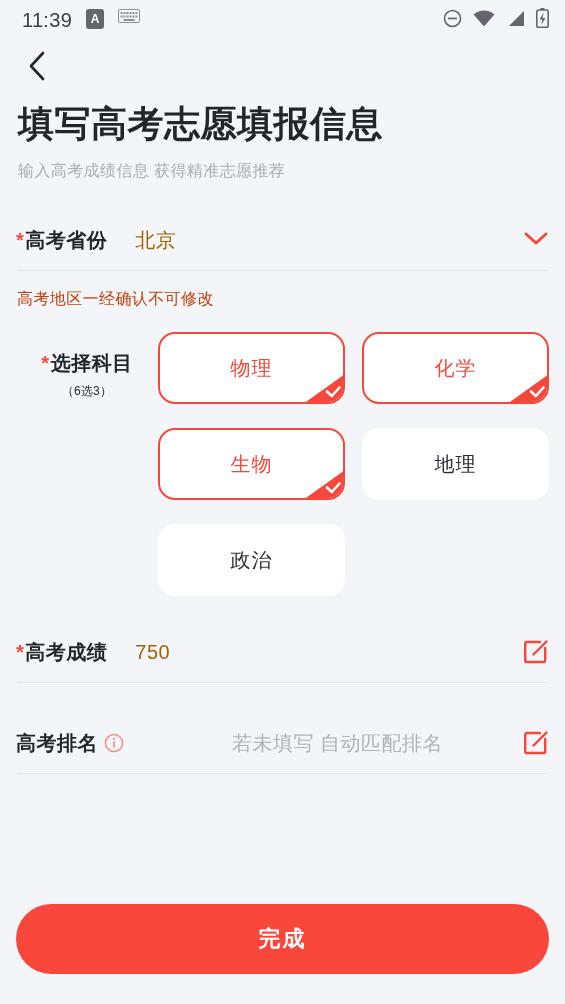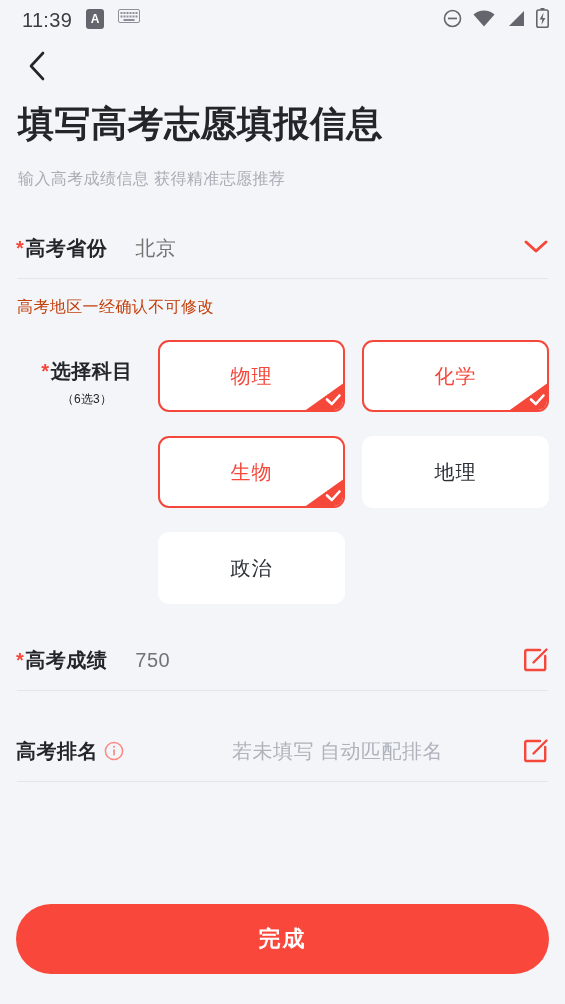--- a/index.html
+++ b/index.html
@@ -74,21 +74,21 @@
     padding: 6px 18px 0 18px;
   }
   .page-title {
     font-size: 36px;
     font-weight: bold;
     color: #22252a;
     letter-spacing: 0.5px;
     line-height: 1.2;
   }
   .page-subtitle {
-    margin-top: 24px;
+    margin-top: 16px;
     font-size: 16px;
     color: #a9adb5;
     letter-spacing: 0.4px;
   }
 
   
   .form {
     margin-top: 28px;
     padding: 0 16px;
   }
@@ -108,21 +108,21 @@
   }
   .req-star {
     color: #f5483b;
     font-weight: bold;
     font-size: 20px;
     margin-right: 1px;
   }
   .row-value {
     flex: 1;
     font-size: 20px;
-    color: #737373;
+    color: #a16207;
     margin-left: 28px;
     letter-spacing: 0.5px;
   }
   .row-value.placeholder {
     color: #aeb2ba;
   }
   .divider {
     height: 1px;
     background: #e3e5ea;
     margin: 0 1px;
@@ -160,21 +160,21 @@
   .chip-grid {
     flex: 1;
     display: grid;
     grid-template-columns: 1fr 1fr;
     gap: 24px 17px;
     padding-right: 0;
   }
   .chip {
     position: relative;
     height: 72px;
-    border-radius: 11px;
+    border-radius: 17px;
     background: #ffffff;
     display: flex;
     align-items: center;
     justify-content: center;
     font-size: 20px;
     color: #2c3036;
     letter-spacing: 1px;
     overflow: hidden;
     box-sizing: border-box;
     border: 2px solid transparent;

